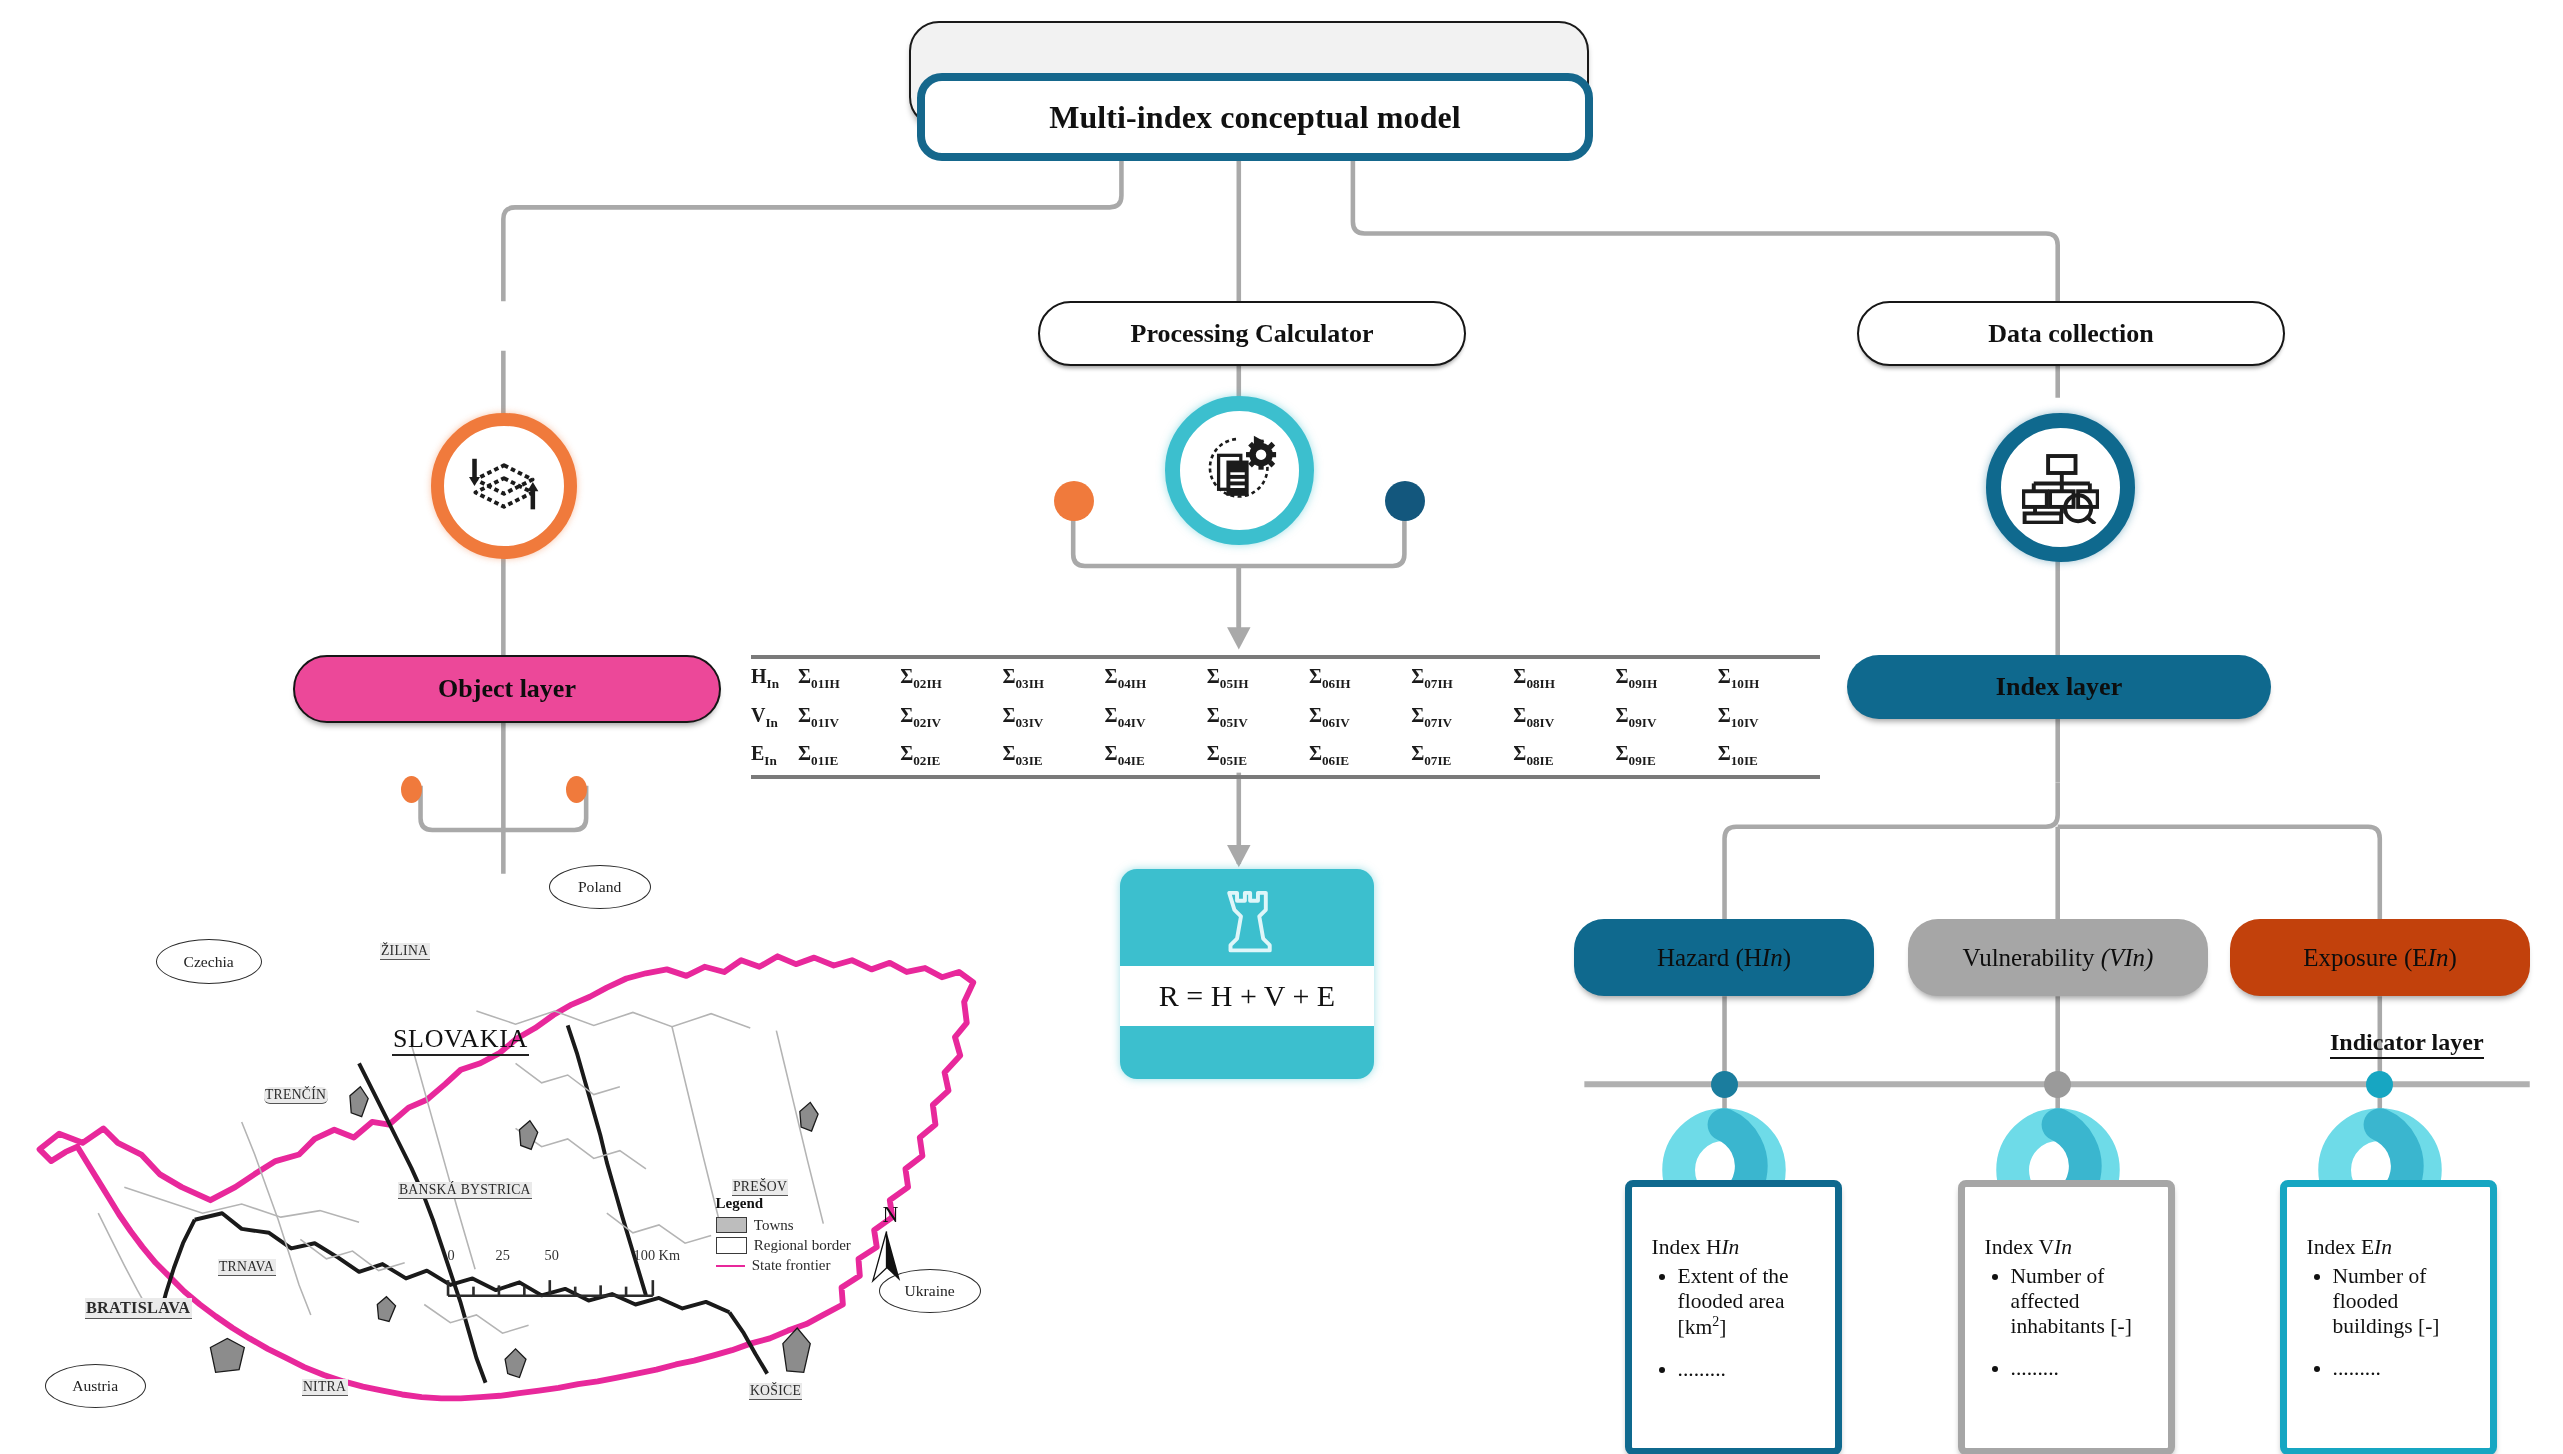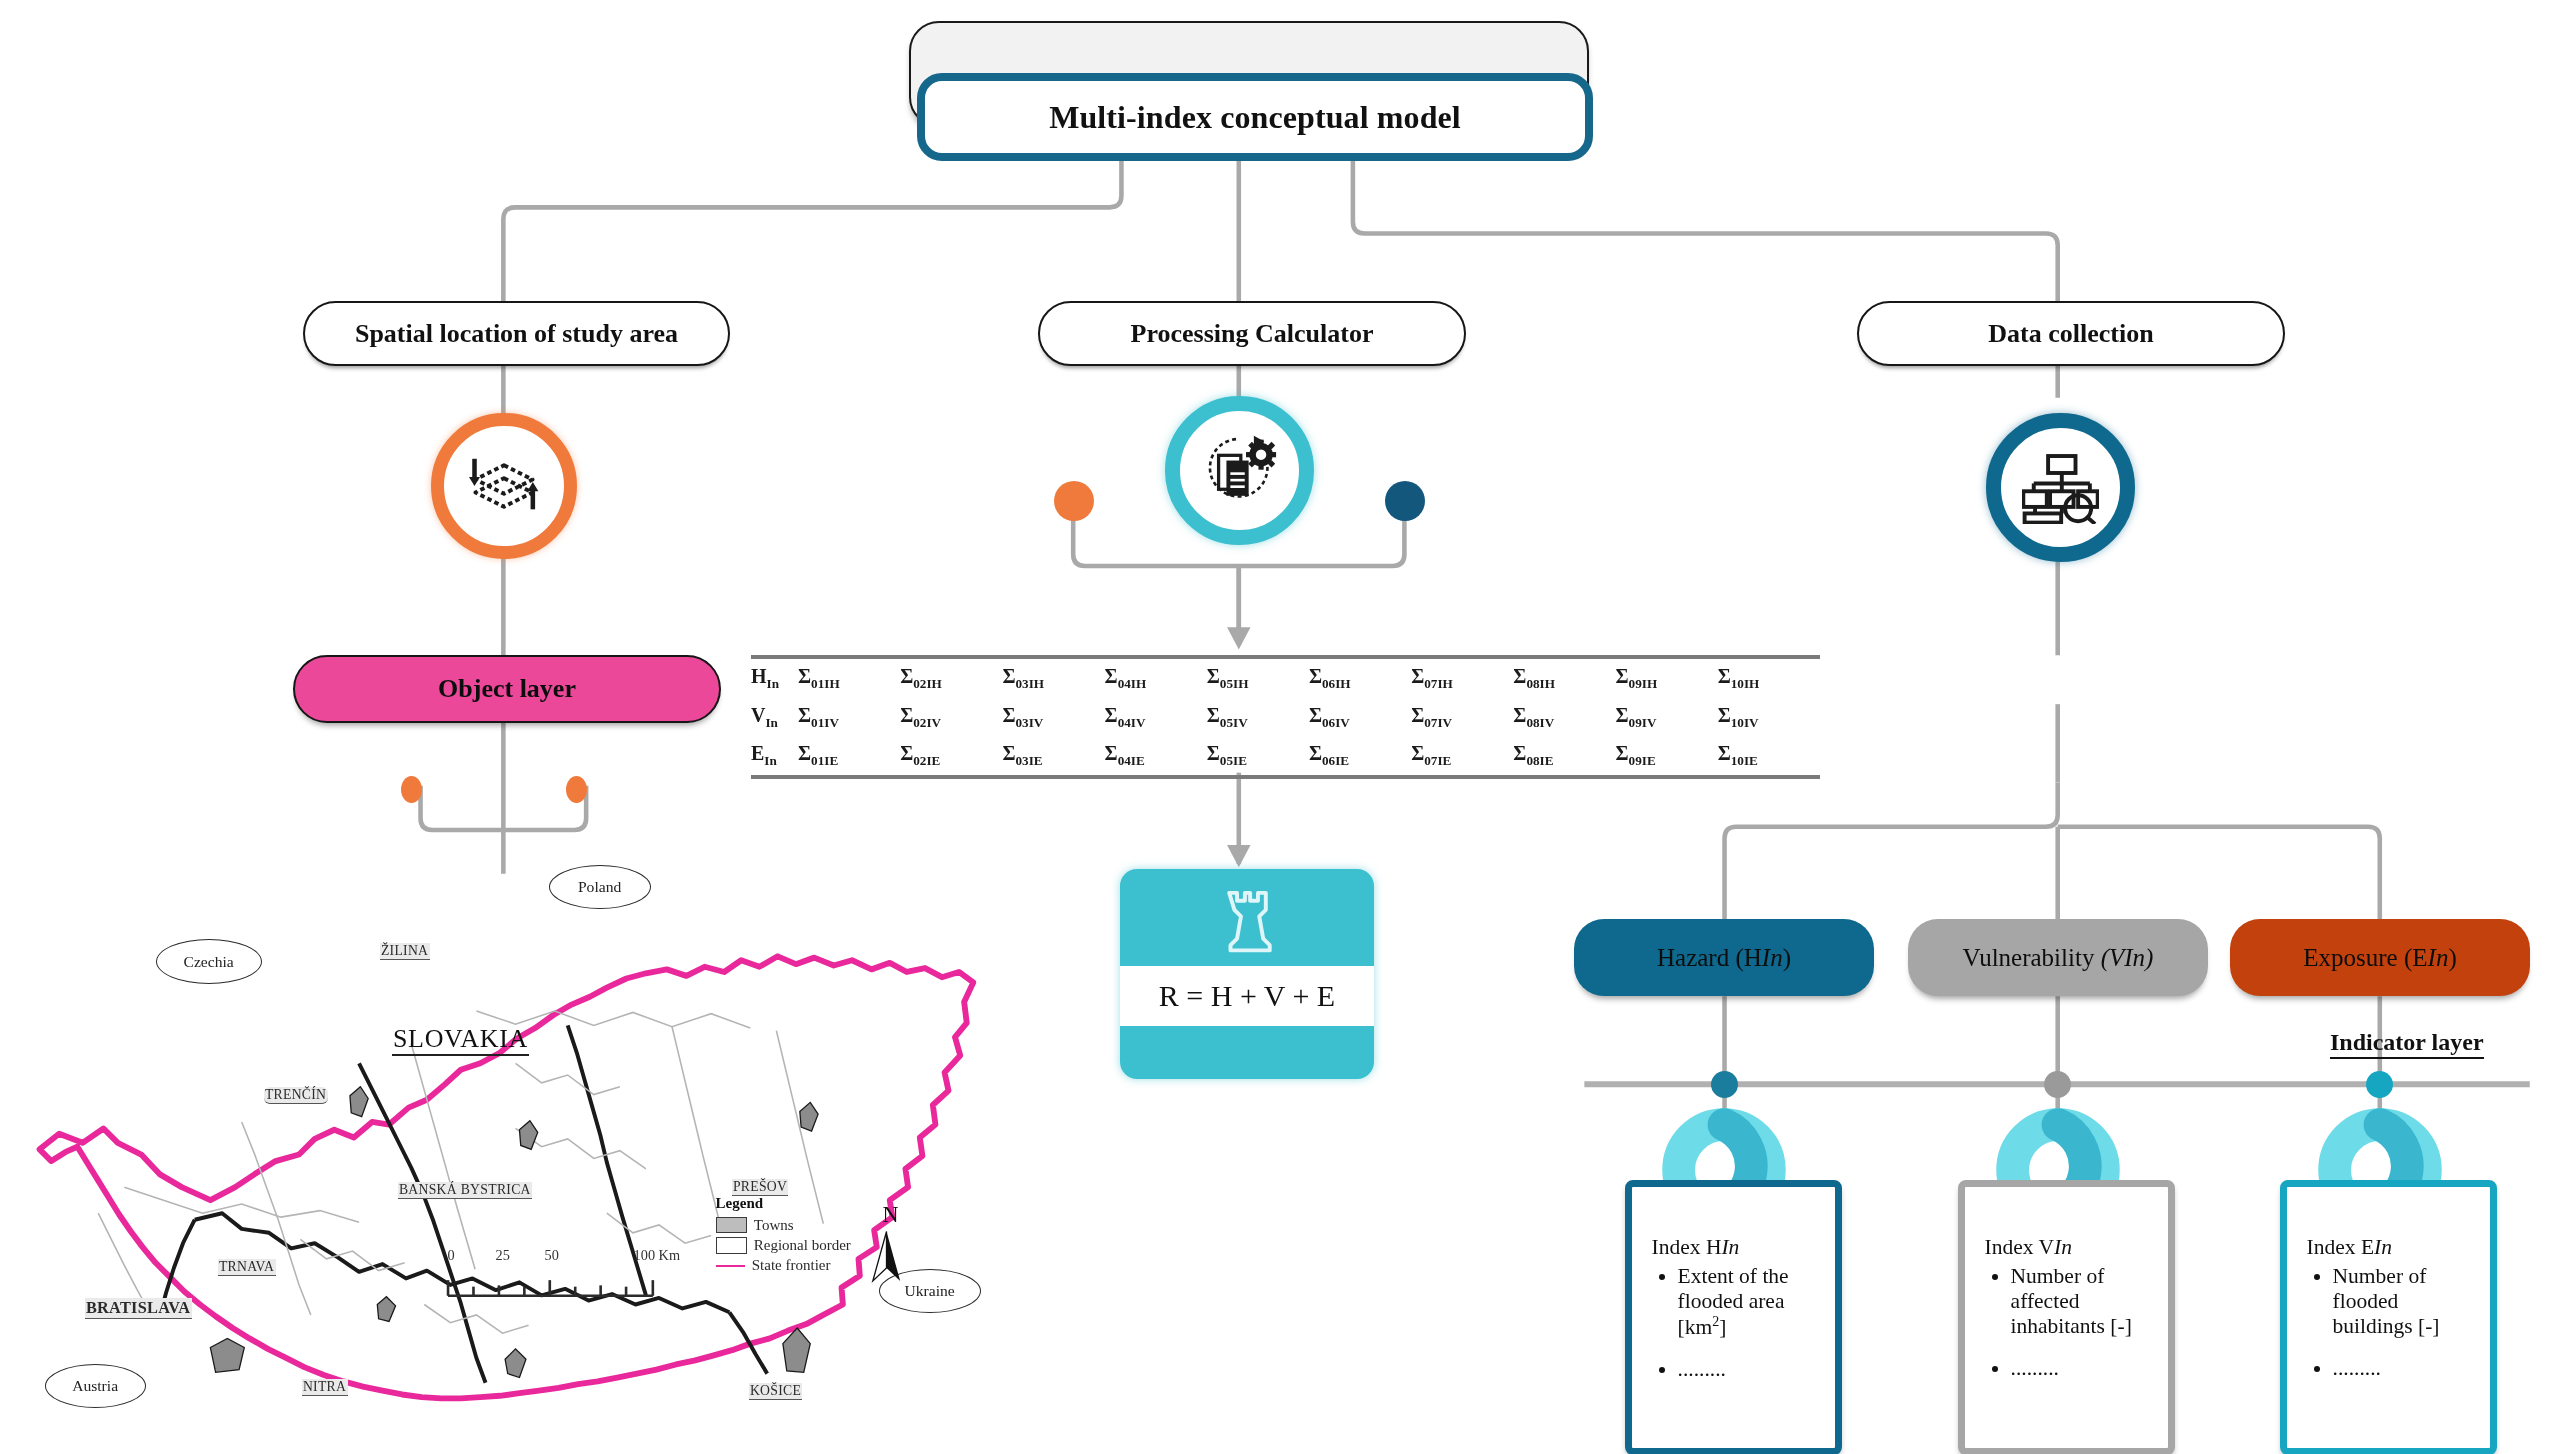--- a/index.html
+++ b/index.html
@@ -152,23 +152,20 @@
     <g>
       <polygon points="1882,1296 1918,1296 1900,1330" fill="#a9a9a9"></polygon>
     </g>
   </svg>
 
   <div class="title-outer" style="left:909px;top:21px;width:676px;height:102px;"></div>
   <div class="title-inner" style="left:917px;top:29px;width:660px;height:72px;">
     <span class="title-text">Multi-index conceptual model</span>
   </div>
 
-  <div class="pill-white" style="left:303px;top:301px;width:423px;height:61px;">
-    <span>Spatial location of study area</span>
-  </div>
   <div class="pill-white" style="left:1038px;top:301px;width:424px;height:61px;">
     <span>Processing Calculator</span>
   </div>
   <div class="pill-white" style="left:1857px;top:301px;width:424px;height:61px;">
     <span>Data collection</span>
   </div>
 
   <div class="ring orange" style="left:431px;top:413px;width:120px;height:120px;">
     <div class="glyph">
       <svg width="78" height="70" viewBox="0 0 120 108">
@@ -234,20 +231,23 @@
           <rect x="4" y="94" width="56" height="14"></rect>
           <circle cx="86" cy="86" r="20"></circle>
           <line x1="100" y1="100" x2="112" y2="110"></line>
         </g>
       </svg>
     </div>
   </div>
 
   <div class="bar object" style="left:293px;top:655px;width:424px;height:64px;">
     <span>Object layer</span>
+  </div>
+  <div class="bar index" style="left:1847px;top:655px;width:424px;height:64px;">
+    <span>Index layer</span>
   </div>
 
   <div class="matrix" style="left:751px;top:655px;width:1069px;">
     <table>
       <tbody>
           <tr>
             <td class="rowlab">H<sub>In</sub></td>
             <td>Σ<sub>01IH</sub></td>
             <td>Σ<sub>02IH</sub></td>
             <td>Σ<sub>03IH</sub></td>

